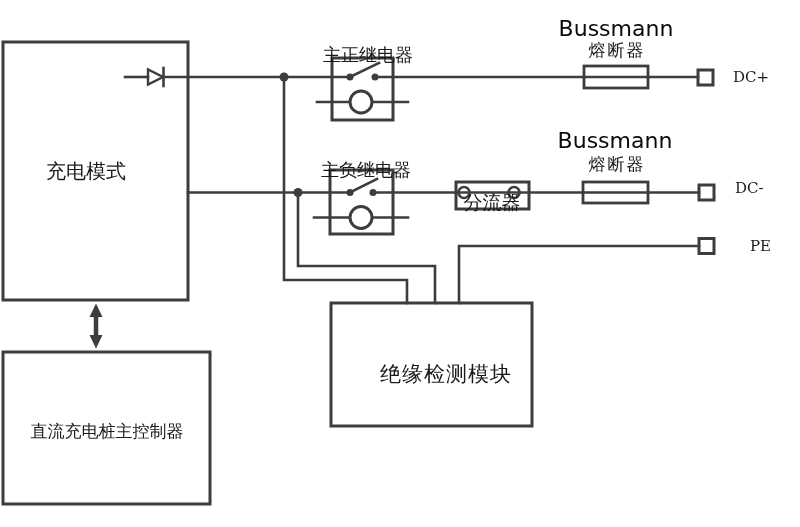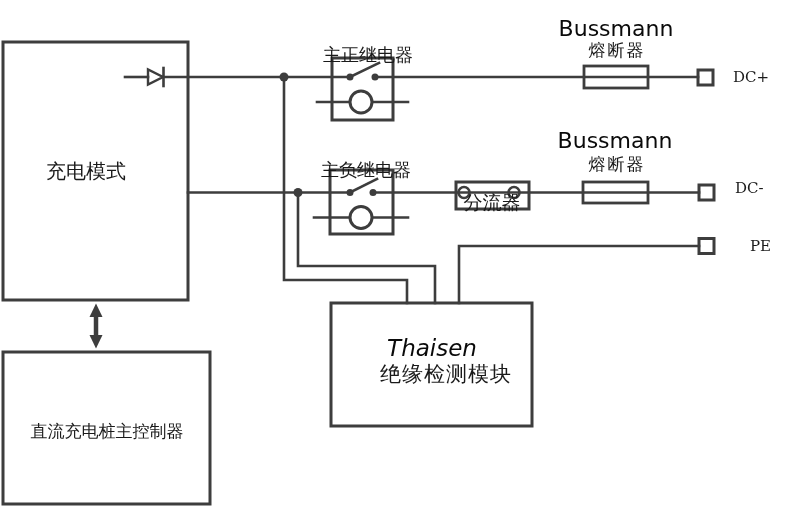--- a/index.html
+++ b/index.html
@@ -90,19 +90,18 @@
   <div class="lbl cjk relay1">主正继电器</div>
   <div class="lbl cjk relay2">主负继电器</div>
   <div class="lbl cjk shuntl">分流器</div>
 
   <div class="lbl brand buss1">Bussmann</div>
   <div class="lbl cjk fuse1l">熔断器</div>
 
   <div class="lbl brand buss2">Bussmann</div>
   <div class="lbl cjk fuse2l">熔断器</div>
 
-  <div class="lbl brand thaisen">Thaisen</div>
   <div class="lbl cjk modulel">绝缘检测模块</div>
 
   <div class="lbl cjk term dcp">DC+</div>
   <div class="lbl cjk term dcm">DC-</div>
   <div class="lbl cjk term pe">PE</div>
 </div>
 
 </body></html>

